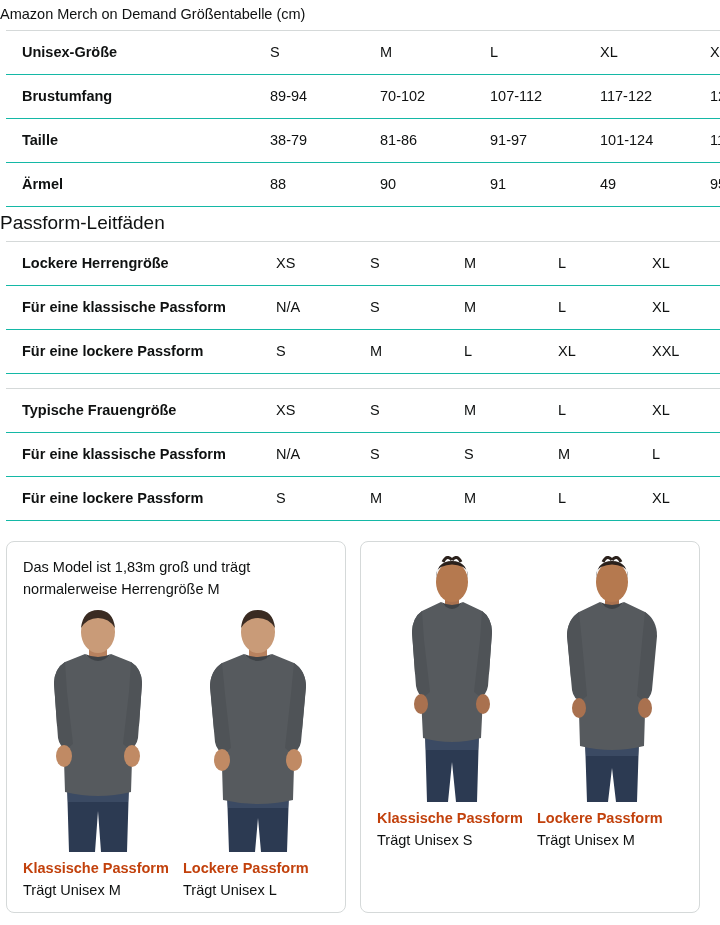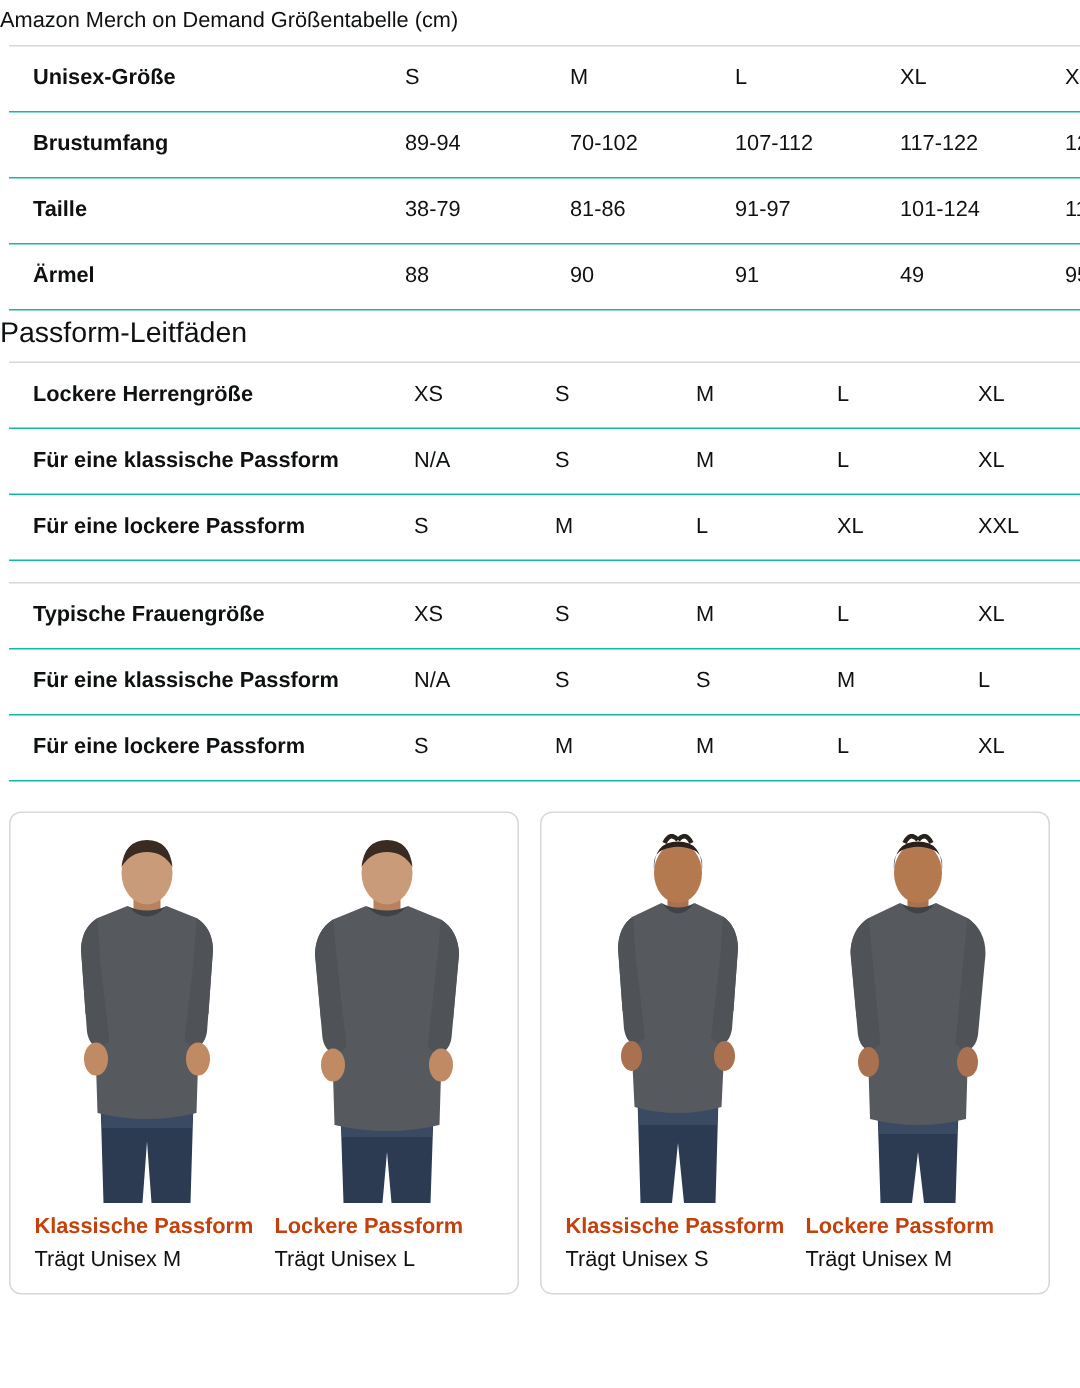--- a/index.html
+++ b/index.html
@@ -237,20 +237,21 @@
         <td>L</td>
         <td>XL</td>
 
       </tr>
     </tbody>
   </table>
 
   <div class="cards">
 
     <div class="card">
+      <div class="card-title">Das Model ist 1,83m groß und trägt normalerweise Herrengröße M</div>
       <div class="models">
 
         <div class="model">
           <div class="model-figure">
             <svg width="150" height="246" viewBox="0 0 150 246">
               <rect x="0" y="0" width="150" height="246" fill="#ffffff"></rect>
 
               <path d="M44 178 L106 178 L104 246 L78 246 L75 205 L72 246 L46 246 Z" fill="#2c3a52"></path>
               <path d="M44 178 L106 178 L105 196 L45 196 Z" fill="#3b4a63"></path>
 

